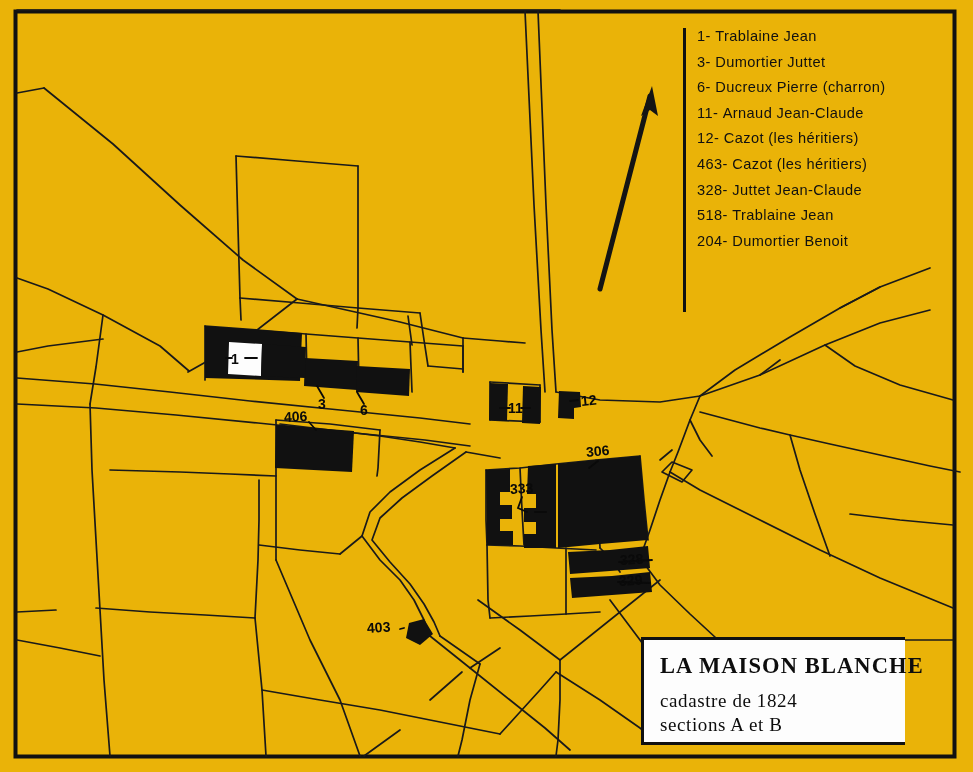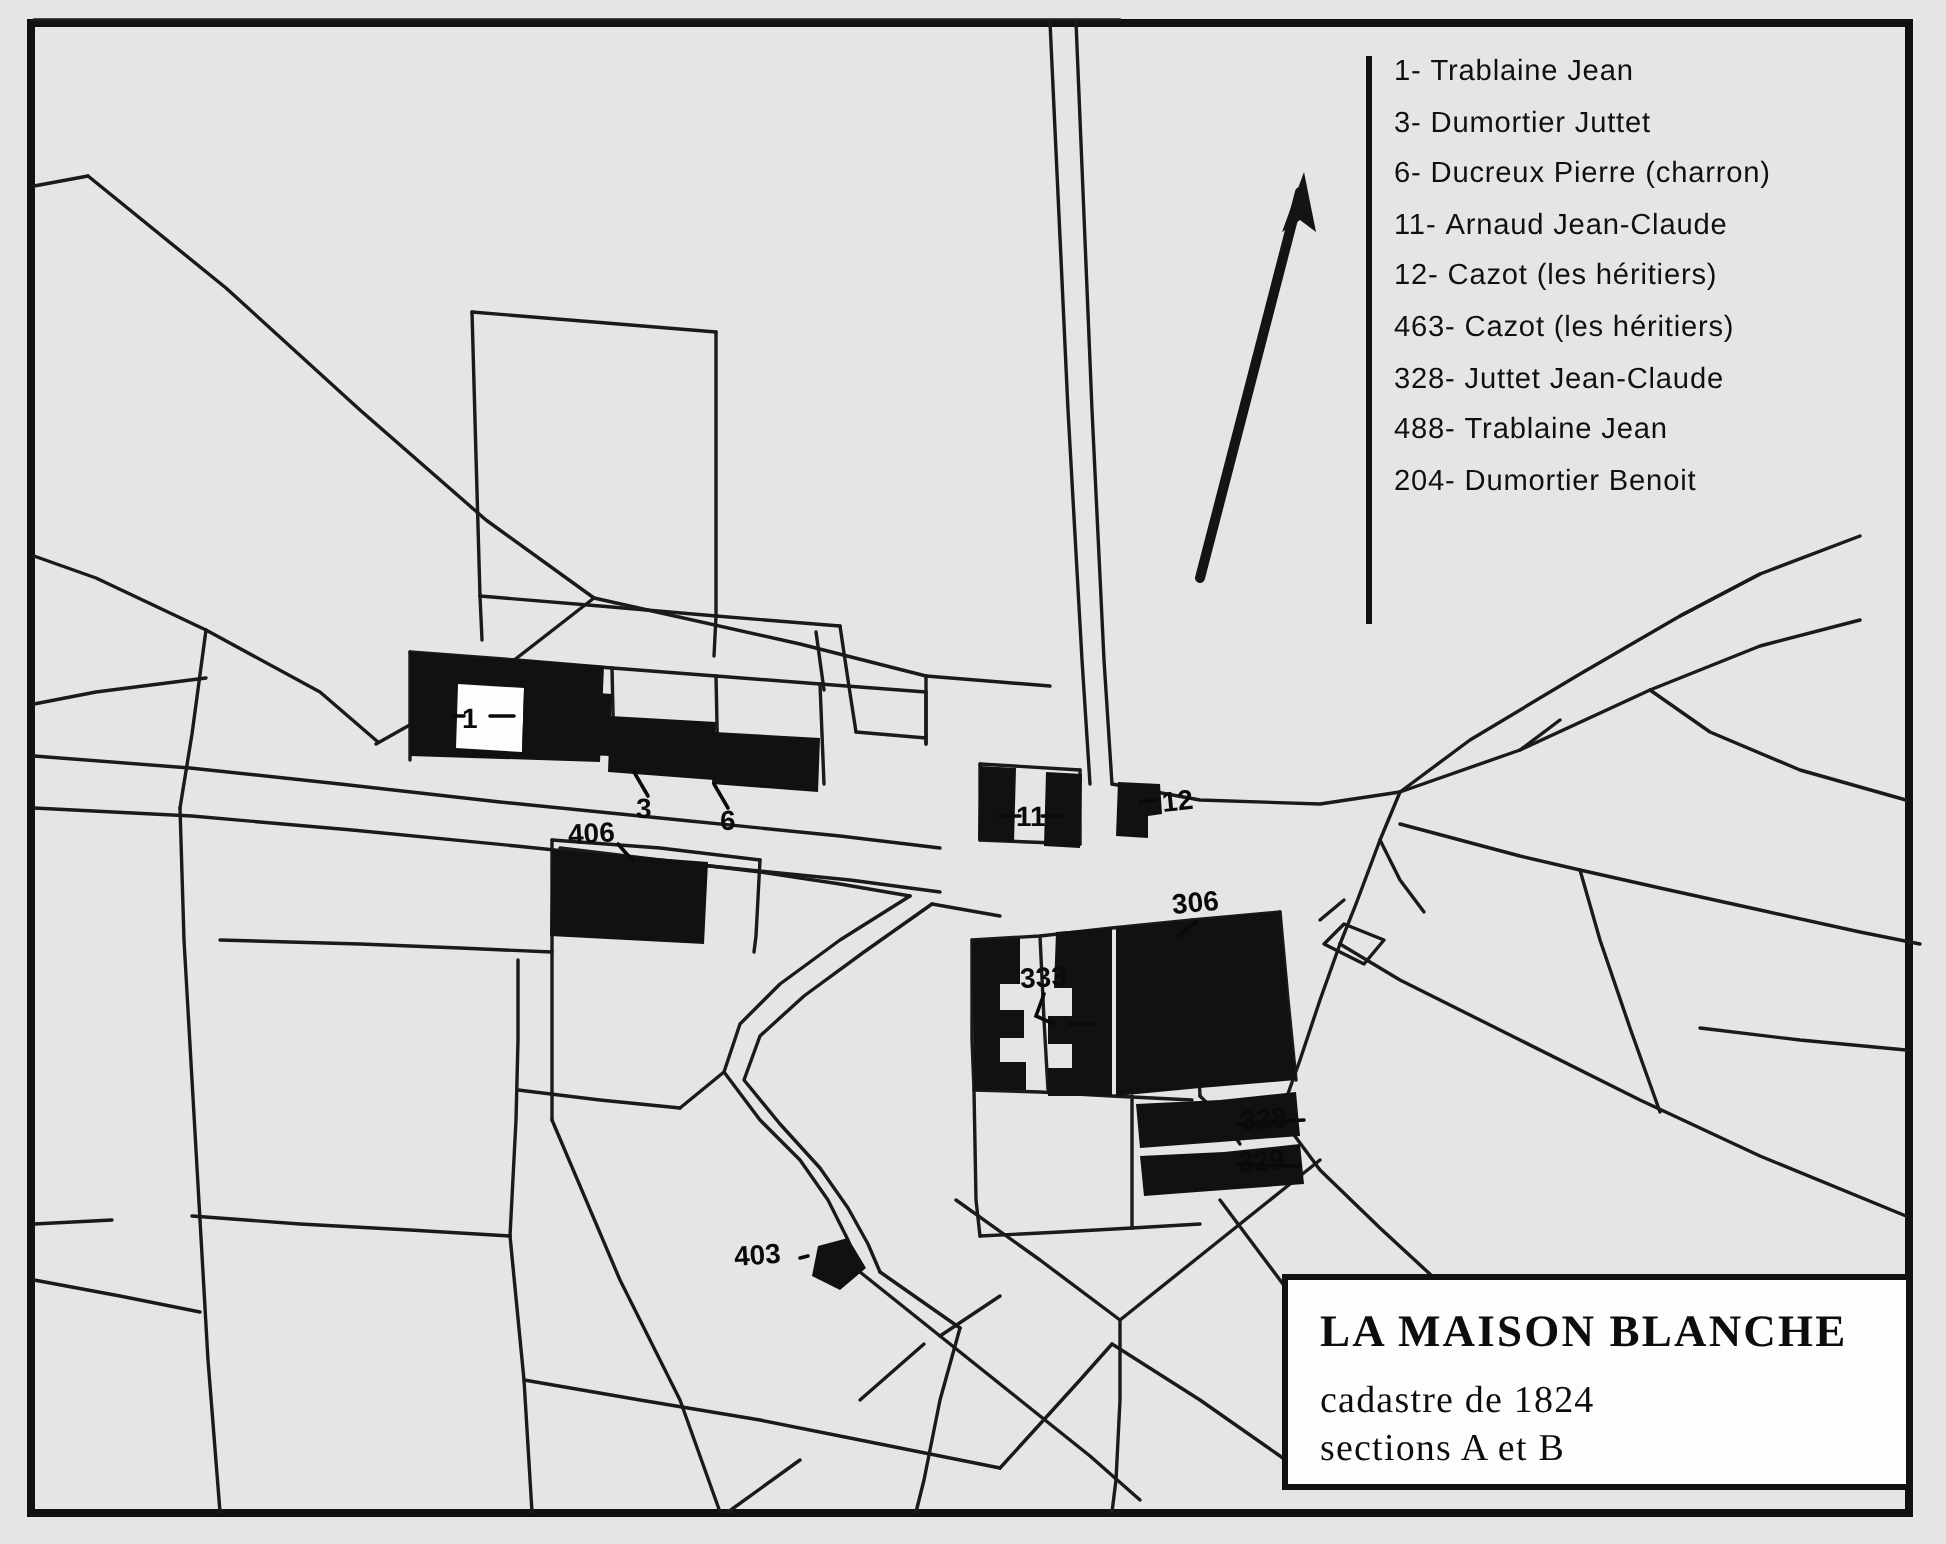--- a/index.html
+++ b/index.html
@@ -8,21 +8,21 @@
     padding: 0;
     background: #ffffff;
   }
   body {
     font-family: "Liberation Serif", serif;
   }
   #page {
     position: relative;
     width: 973px;
     height: 772px;
-    background: #e5e5e5;
+    background: #eab308;
     overflow: hidden;
   }
   #map-svg {
     position: absolute;
     left: 0;
     top: 0;
     width: 973px;
     height: 772px;
   }
   
@@ -58,21 +58,21 @@
     white-space: nowrap;
     letter-spacing: 0.4px;
   }
   .lg-num { display: inline-block; }
   .lg-name { display: inline-block; }
   
   #title-block {
     position: absolute;
     left: 641px;
     top: 637px;
-    width: 312px;
+    width: 264px;
     height: 108px;
     border: 3px solid #111;
     border-right: none;
     background: #fdfdfd;
     box-sizing: border-box;
   }
   #title-main {
     font-family: "Liberation Serif", serif;
     font-weight: bold;
     font-size: 22.5px;
@@ -303,21 +303,21 @@
       </li>
       <li>
         <span class="lg-num">463-</span>
         <span class="lg-name">Cazot (les héritiers)</span>
       </li>
       <li>
         <span class="lg-num">328-</span>
         <span class="lg-name">Juttet Jean-Claude</span>
       </li>
       <li>
-        <span class="lg-num">488-</span>
+        <span class="lg-num">518-</span>
         <span class="lg-name">Trablaine Jean</span>
       </li>
       <li>
         <span class="lg-num">204-</span>
         <span class="lg-name">Dumortier Benoit</span>
       </li>
     </ul>
   </div>
 
   <div class="pnum" style="left:231px; top:351px; font-size:14px;">1</div>

